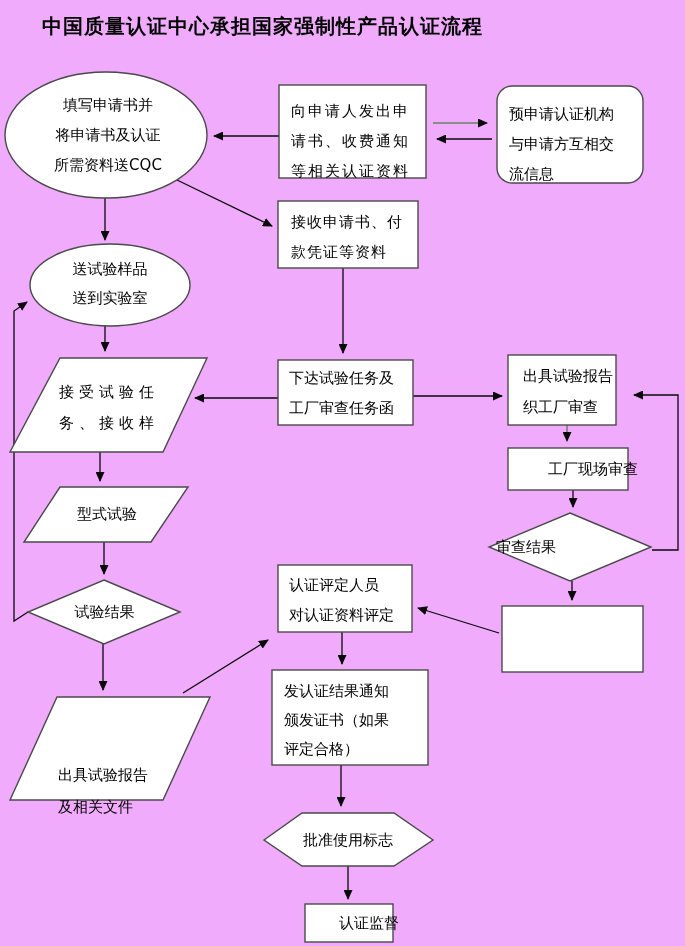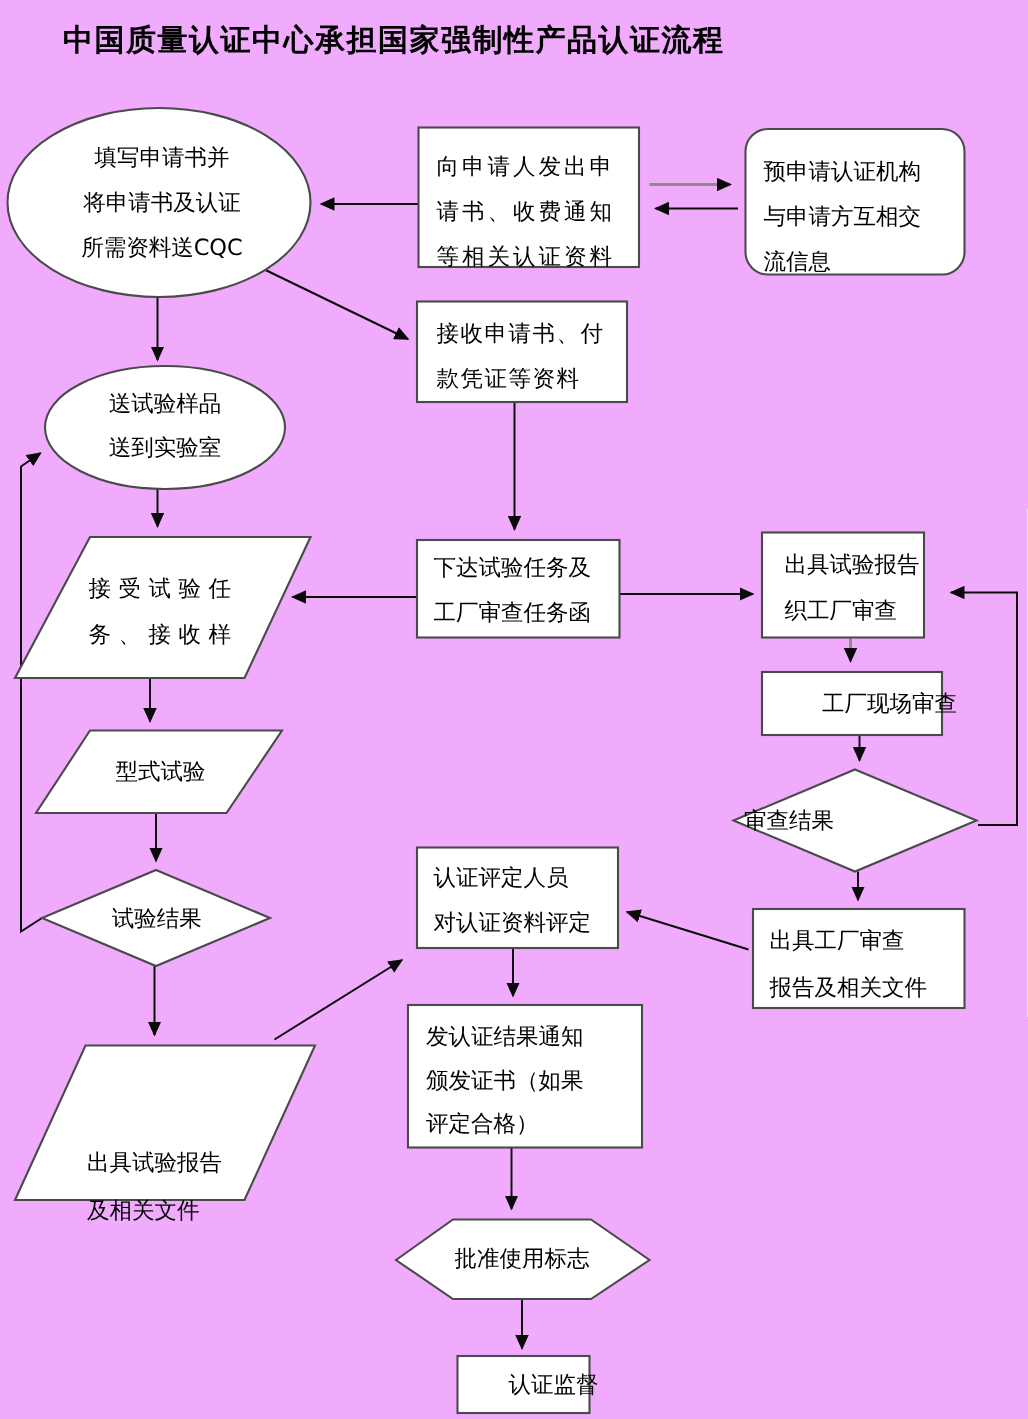--- a/index.html
+++ b/index.html
@@ -95,22 +95,20 @@
   <div class="lbl" style="left:38px;  top:377px; width:142px; line-height:31px; text-align:center; letter-spacing:5px;">接受试验任
 务、接收样</div>
   <div class="lbl" style="left:523px; top:361px; width:92px;  line-height:31px;">出具试验报告
 织工厂审查</div>
   <div class="lbl" style="left:508px; top:455px; width:120px; line-height:28px; text-align:center;padding-left:25px;">工厂现场审查</div>
   <div class="lbl" style="left:42px;  top:500px; width:130px; line-height:28px; text-align:center;">型式试验</div>
   <div class="lbl" style="left:32px;  top:598px; width:145px; line-height:28px; text-align:center;">试验结果</div>
   <div class="lbl" style="left:496px; top:533px; width:148px; line-height:28px; text-align:left;">审查结果</div>
   <div class="lbl" style="left:289px; top:570px; width:124px; line-height:30px;">认证评定人员
 对认证资料评定</div>
-  <div class="lbl" style="left:513px; top:612px; width:126px; line-height:31px;">出具工厂审查
-报告及相关文件</div>
   <div class="lbl" style="left:58px;  top:715px; width:128px; line-height:32px;margin-top:44px;">出具试验报告
 及相关文件</div>
   <div class="lbl" style="left:284px; top:677px; width:134px; line-height:29px;">发认证结果通知
 颁发证书（如果
 评定合格）</div>
   <div class="lbl" style="left:266px; top:826px; width:164px; line-height:28px; text-align:center;font-family:Liberation Serif, serif;">批准使用标志</div>
   <div class="lbl" style="left:307px; top:909px; width:84px;  line-height:28px; text-align:center;padding-left:20px;">认证监督</div>
 
 </div>
 

